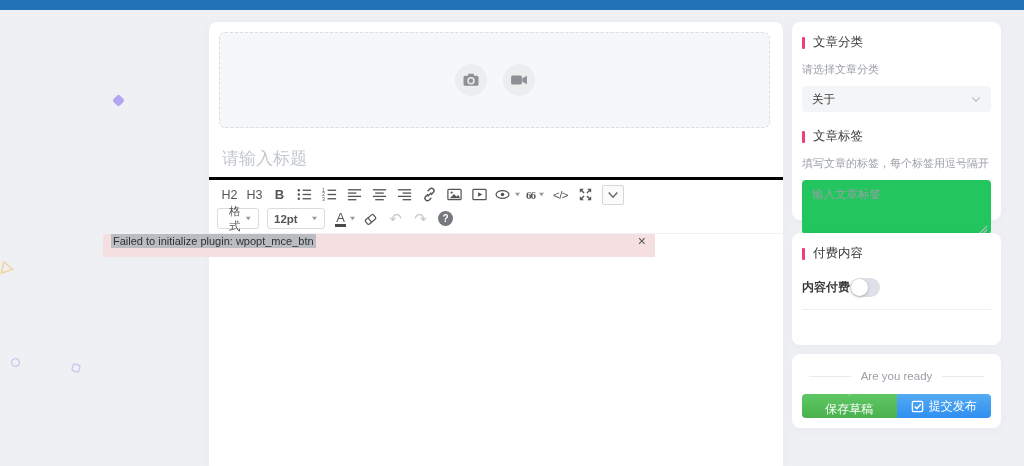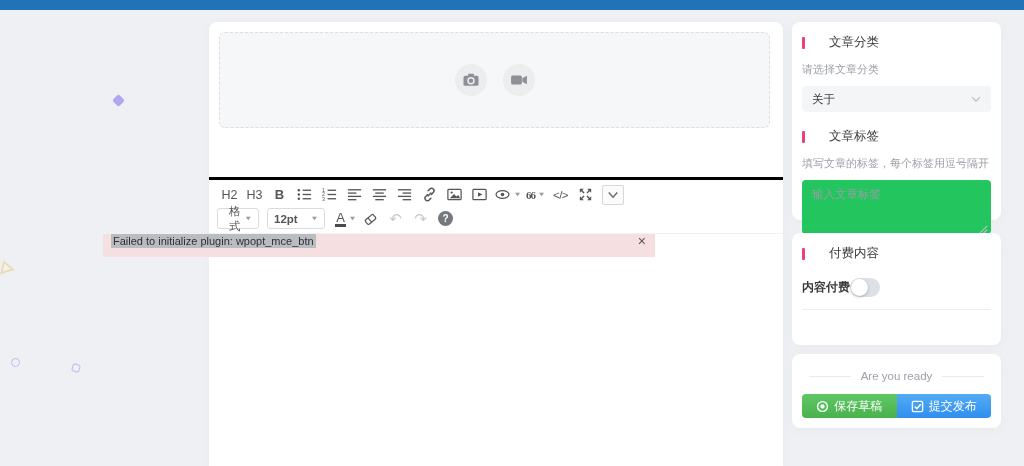--- a/index.html
+++ b/index.html
@@ -43,21 +43,21 @@
   
   .notice { position:absolute; left:103px; top:234px; width:552px; height:23px; background:#f5dfe1; display:flex; align-items:flex-start; z-index:5; }
   .notice-text { margin-left:8px; font-size:11px; color:#2f2f2f; background:#b9bdc2; padding:1px 2px; }
   .notice-close { margin-left:auto; margin-right:9px; border:none; background:transparent; color:#555; font-size:14px; line-height:1; cursor:pointer; font-family:inherit; }
 
   
   .card { position:absolute; left:792px; width:209px; background:#fff; border-radius:8px; box-shadow:0 2px 10px rgba(110,120,140,.05); }
   .card1 { top:22px; height:198px; padding:12px 10px; }
   .card2 { top:233px; height:112px; padding:12px 10px; }
   .card3 { top:354px; height:74px; padding:12px 10px; }
-  .sec-header { display:flex; align-items:center; gap:24px; }
+  .sec-header { display:flex; align-items:center; gap:8px; }
   .accent-bar { width:3px; height:12px; background:#ed3f7c; border-radius:1px; }
   .sec-title { font-size:12.5px; color:#3a3a3a; }
   .hint { font-size:11px; color:#9b9fa6; margin-top:10px; line-height:1.55; }
   .select { margin-top:8px; height:26px; background:#f4f5f7; border-radius:4px; display:flex; align-items:center; justify-content:space-between; padding:0 10px; font-size:11.5px; color:#3a3a3a; cursor:pointer; }
   .sec-header.mt { margin-top:16px; }
   .textarea-wrap { position:relative; margin-top:8px; }
   .tags-textarea { width:189px; height:54px; background:#22c55e; border:none; outline:none; border-radius:4px; resize:none; padding:7px 10px; font-size:11.5px; color:#3a3a3a; font-family:inherit; }
   .tags-textarea::placeholder { color:#9b9fa6; opacity:1; }
   .resize-handle { position:absolute; right:3px; bottom:4px; }
 
@@ -65,21 +65,21 @@
   .switch-label { font-size:12px; color:#3a3a3a; }
   .switch { width:30px; height:19px; border-radius:10px; background:#dde0e6; position:relative; cursor:pointer; }
   .switch .knob { position:absolute; left:1px; top:1px; width:17px; height:17px; border-radius:50%; background:#fff; box-shadow:0 1px 3px rgba(0,0,0,.25); }
   .divider { margin-top:12px; border-top:1px solid #eceef1; }
 
   .ready-row { display:flex; align-items:center; justify-content:center; gap:10px; margin-top:4px; }
   .ready-text { font-size:11.5px; color:#9b9fa6; }
   .ready-line { width:42px; height:1px; background:#e9eaec; }
   .btn-row { display:flex; margin-top:12px; }
   .pub-btn { flex:1; height:24px; border:none; display:flex; align-items:center; justify-content:center; gap:5px; color:#fff; font-size:12px; font-family:inherit; cursor:pointer; }
-  .btn-green { background:linear-gradient(180deg,#5fc764,#49b24e); border-radius:4px 0 0 4px; }
+  .btn-green { background:linear-gradient(180deg,#5fc764,#49b24e); border-radius:4px 0 0 4px;flex-direction:column; }
   .btn-blue { background:linear-gradient(180deg,#54abf4,#2f8ff0); border-radius:0 4px 4px 0; }
 </style>
 </head>
 <body>
 
 <div id="canvas">
   <div class="topbar"></div>
 
   <div class="decor-diamond"></div>
   <svg class="decor-triangle" width="15" height="13" viewBox="0 0 15 13">
@@ -98,20 +98,21 @@
         </svg>
       </div>
       <div class="circle-btn">
         <svg width="20" height="20" viewBox="0 0 24 24">
           <rect x="2.5" y="6.5" width="13" height="11" rx="2" fill="#8d9094"></rect>
           <polygon points="16,10 21.5,7 21.5,17 16,14" fill="#8d9094"></polygon>
         </svg>
       </div>
     </div>
 
+    <input class="title-input" placeholder="请输入标题" style="">
 
     <div class="toolbar">
       <div class="tb-row row1">
         <button class="tb-btn">H2</button>
         <button class="tb-btn">H3</button>
         <button class="tb-btn bold">B</button>
         <button class="tb-btn">
           <svg width="17" height="17" viewBox="0 0 18 18">
               <g fill="#555">
                 <circle cx="3" cy="4.5" r="1.3"></circle>

